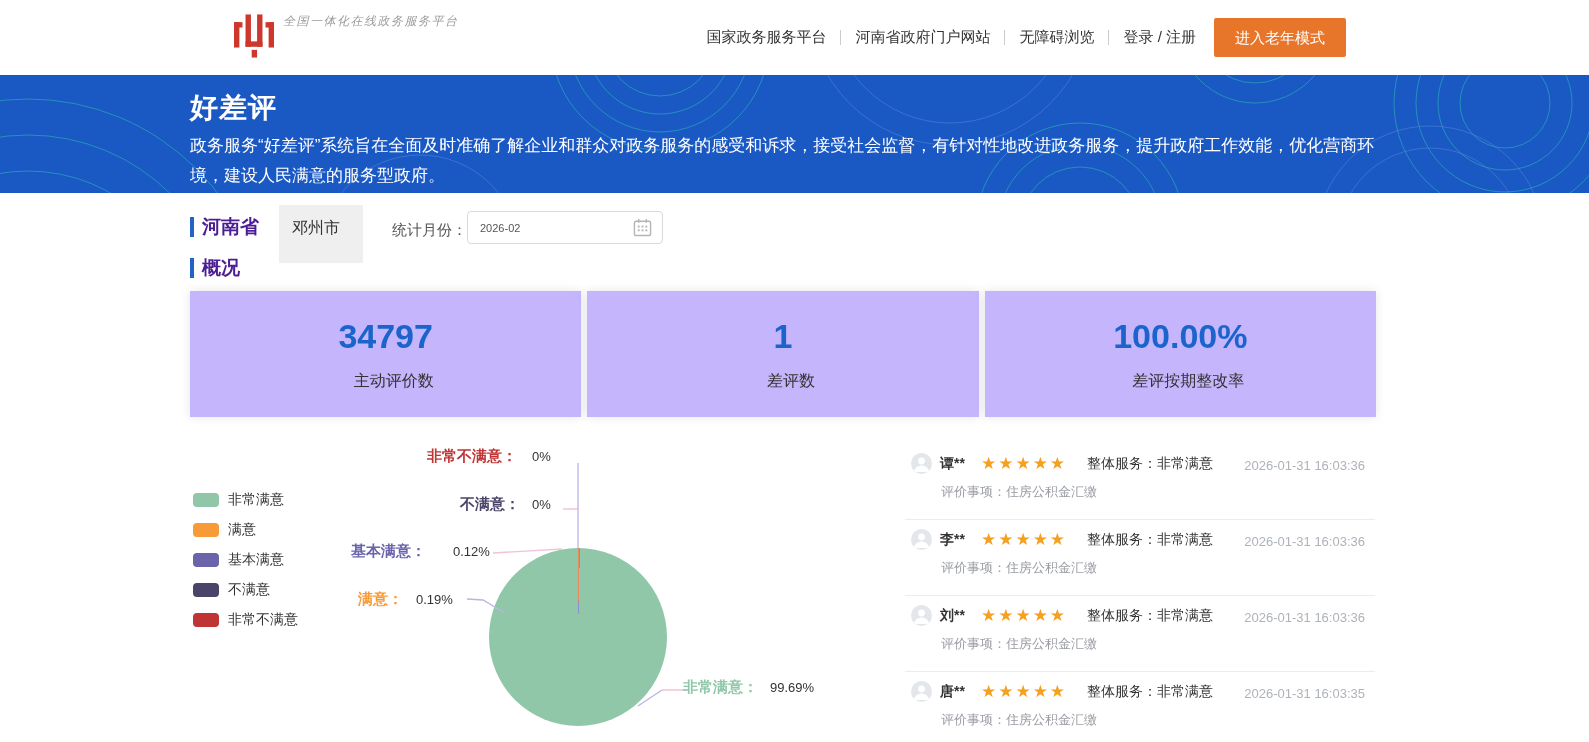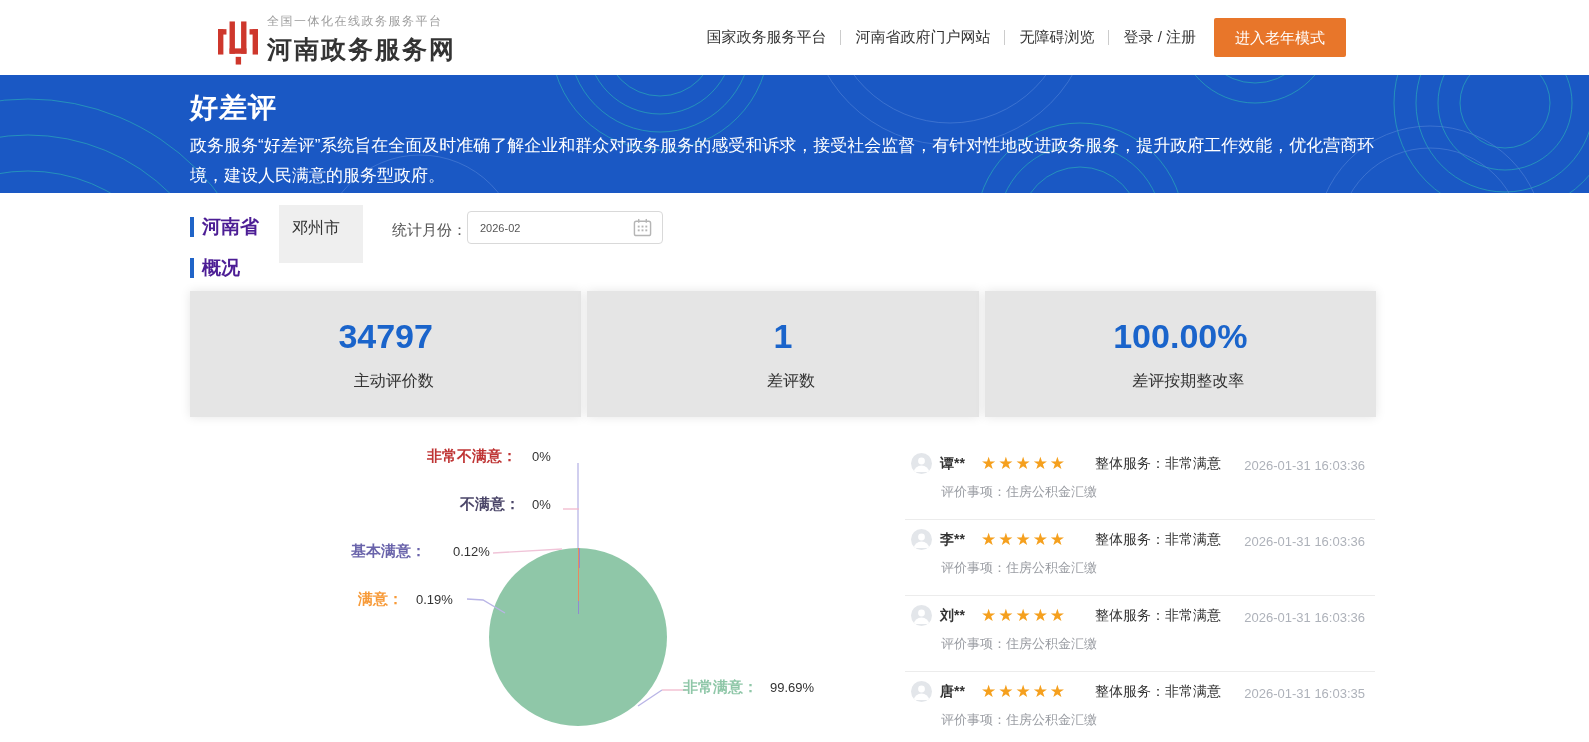--- a/index.html
+++ b/index.html
@@ -1,21 +1,21 @@
 <!DOCTYPE html>
 <html><head>
 <meta charset="utf-8">
 <style>
   * { margin:0; padding:0; box-sizing:border-box; }
   html,body { width:1589px; height:742px; overflow:hidden; background:#fff;
     font-family:"Liberation Sans","DejaVu Sans",sans-serif; }
 
   
   .top-header { position:absolute; top:0; left:0; width:1589px; height:75px; background:#fff; z-index:5; }
-  .logo { position:absolute; left:218px; top:13px; display:flex; align-items:flex-end; }
+  .logo { position:absolute; left:234px; top:13px; display:flex; align-items:flex-start;font-style:italic; }
   .logo-emblem { width:40px; height:46px; margin-right:9px; }
   .logo-sub { font-size:12px; color:#9b9b9b; letter-spacing:1.5px; margin-bottom:3px; }
   .logo-title { font-size:25px; font-weight:bold; color:#333; letter-spacing:2px; }
   .top-nav { position:absolute; right:243px; top:0; height:75px; display:flex; align-items:center; }
   .nav-link { font-size:15px; color:#333; cursor:pointer; white-space:nowrap; }
   .nav-sep { width:1px; height:15px; background:#ccc; margin:0 14px; }
   .elder-btn { margin-left:18px; height:39px; line-height:39px; padding:0 21px; background:#e8762a;
     color:#fff; font-size:15px; border:none; border-radius:2px; cursor:pointer; white-space:nowrap; }
 
   
@@ -32,21 +32,21 @@
   .city-box { position:absolute; left:279px; top:205px; width:84px; height:58px; line-height:46px;
     background:#efefef; padding-left:13px; font-size:16px; color:#333; cursor:pointer; }
   .month-label { position:absolute; left:392px; top:221px; font-size:15px; color:#555; }
   .date-input { position:absolute; left:467px; top:211px; width:196px; height:33px; background:#fff;
     border:1px solid #d9d9d9; border-radius:4px; display:flex; align-items:center; padding:0 10px 0 12px; cursor:text; }
   .date-value { flex:1; font-size:11px; color:#555; }
   .overview-h { position:absolute; left:190px; top:255px; }
 
   
   .stats-row { position:absolute; left:190px; top:291px; width:1186px; height:126px; display:flex; gap:6px; }
-  .stat-card { flex:1; background:#e5e5e5; box-shadow:0 0 10px rgba(0,0,0,0.10);
+  .stat-card { flex:1; background:#c4b5fd; box-shadow:0 0 10px rgba(0,0,0,0.10);
     display:flex; flex-direction:column; align-items:center; justify-content:center; }
   .stat-value { font-size:34px; font-weight:bold; color:#1a64cb; margin-bottom:15px; }
   .stat-label { font-size:16px; color:#333;margin-left:16px; }
 
   
   .chart-section { position:absolute; left:190px; top:430px; width:700px; height:312px; }
   .legend { position:absolute; left:3px; top:61px; display:flex; flex-direction:column; gap:12px; }
   .legend-item { display:flex; align-items:center; cursor:pointer; }
   .legend-swatch { width:26px; height:14px; border-radius:4px; margin-right:9px; }
   .legend-label { font-size:14px; color:#333; }
@@ -57,21 +57,21 @@
   .cl-val { position:absolute; font-size:13px; color:#333; white-space:nowrap; }
 
   
   .reviews { position:absolute; left:905px; top:444px; width:470px; }
   .review { position:relative; height:76px; border-bottom:1px solid #ececec; }
   .review:last-child { border-bottom:none; }
   .review-head { position:absolute; left:6px; top:9px; display:flex; align-items:center; }
   .avatar { width:21px; height:21px; border-radius:50%; background:#e3e6ea; overflow:hidden; flex:none; }
   .review-name { font-size:14px; font-weight:bold; color:#333; margin-left:8px; white-space:nowrap; }
   .stars { font-size:17px; color:#f5a01e; letter-spacing:2px; margin-left:16px; white-space:nowrap; }
-  .review-overall { font-size:14px; color:#333; margin-left:28px; white-space:nowrap; }
+  .review-overall { font-size:14px; color:#333; margin-left:20px; white-space:nowrap; }
   .review-time { position:absolute; right:10px; top:14px; font-size:13px; color:#aeb2ba; white-space:nowrap; }
   .review-item-line { position:absolute; left:36px; top:39px; font-size:13px; color:#9a9da3; white-space:nowrap; }
 </style>
 </head>
 <body>
 
 <div class="top-header">
   <div class="logo">
     <svg class="logo-emblem" viewBox="0 0 52 56">
       <g fill="#ce372c">
@@ -80,21 +80,20 @@
         <rect x="15" y="35" width="22" height="7"></rect>
         <rect x="0" y="10" width="11" height="7"></rect>
         <rect x="0" y="10" width="7" height="33"></rect>
         <rect x="41" y="10" width="11" height="7"></rect>
         <rect x="45" y="10" width="7" height="33"></rect>
         <rect x="23" y="46" width="7" height="10"></rect>
       </g>
     </svg>
     <div>
       <div class="logo-sub">全国一体化在线政务服务平台</div>
-      <div class="logo-title">河南政务服务网</div>
     </div>
   </div>
   <div class="top-nav">
     <span class="nav-link">国家政务服务平台</span>
     <span class="nav-sep"></span>
     <span class="nav-link">河南省政府门户网站</span>
     <span class="nav-sep"></span>
     <span class="nav-link">无障碍浏览</span>
     <span class="nav-sep"></span>
     <span class="nav-link">登录 / 注册</span>
@@ -173,20 +172,42 @@
     <div class="stat-value">1</div>
     <div class="stat-label">差评数</div>
   </div>
   <div class="stat-card">
     <div class="stat-value">100.00%</div>
     <div class="stat-label">差评按期整改率</div>
   </div>
 </div>
 
 <div class="chart-section">
+  <div class="legend">
+    <div class="legend-item">
+      <span class="legend-swatch" style="background-color: rgb(143, 199, 168);"></span>
+      <span class="legend-label">非常满意</span>
+    </div>
+    <div class="legend-item">
+      <span class="legend-swatch" style="background-color: rgb(247, 154, 56);"></span>
+      <span class="legend-label">满意</span>
+    </div>
+    <div class="legend-item">
+      <span class="legend-swatch" style="background-color: rgb(106, 100, 171);"></span>
+      <span class="legend-label">基本满意</span>
+    </div>
+    <div class="legend-item">
+      <span class="legend-swatch" style="background-color: rgb(74, 69, 104);"></span>
+      <span class="legend-label">不满意</span>
+    </div>
+    <div class="legend-item">
+      <span class="legend-swatch" style="background-color: rgb(191, 52, 52);"></span>
+      <span class="legend-label">非常不满意</span>
+    </div>
+  </div>
 
   <div class="pie"></div>
 
   <svg class="callouts" width="700" height="312">
     <g fill="none" stroke-width="1.3">
       <polyline points="388,33 388,118" stroke="#b9b5e6"></polyline>
       <polyline points="373,79 389,79" stroke="#f2b8cc"></polyline>
       <polyline points="303,123 372,119" stroke="#f0c4d8"></polyline>
       <polyline points="277,169 293,170 315,183" stroke="#b9b5e6"></polyline>
       <polyline points="448,276 472,260" stroke="#b9b5e6"></polyline>

